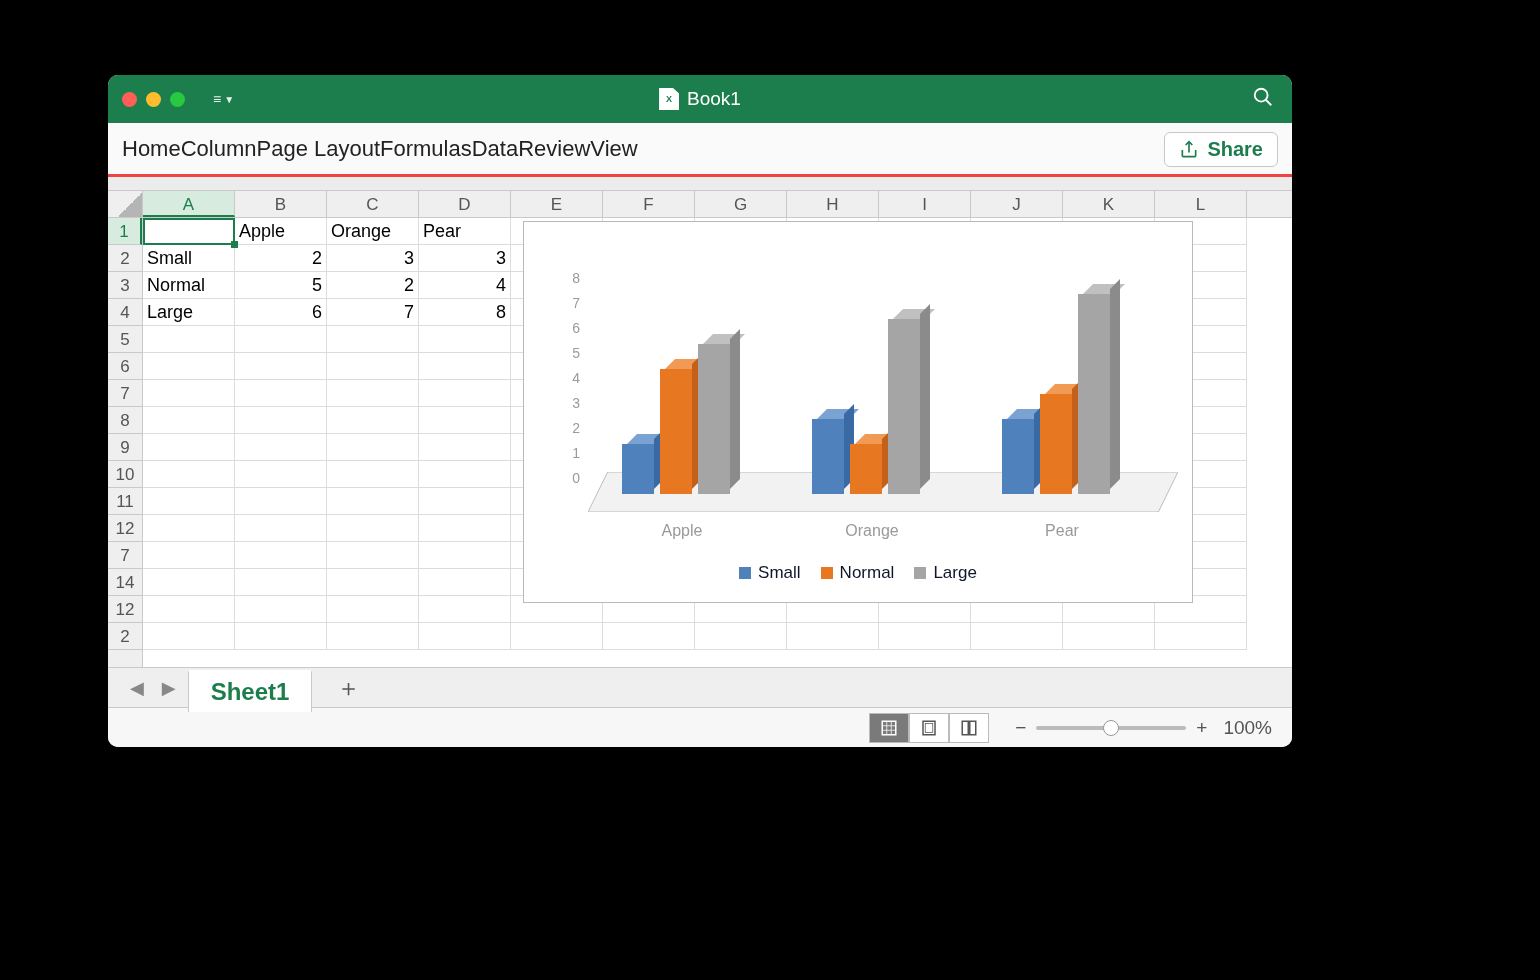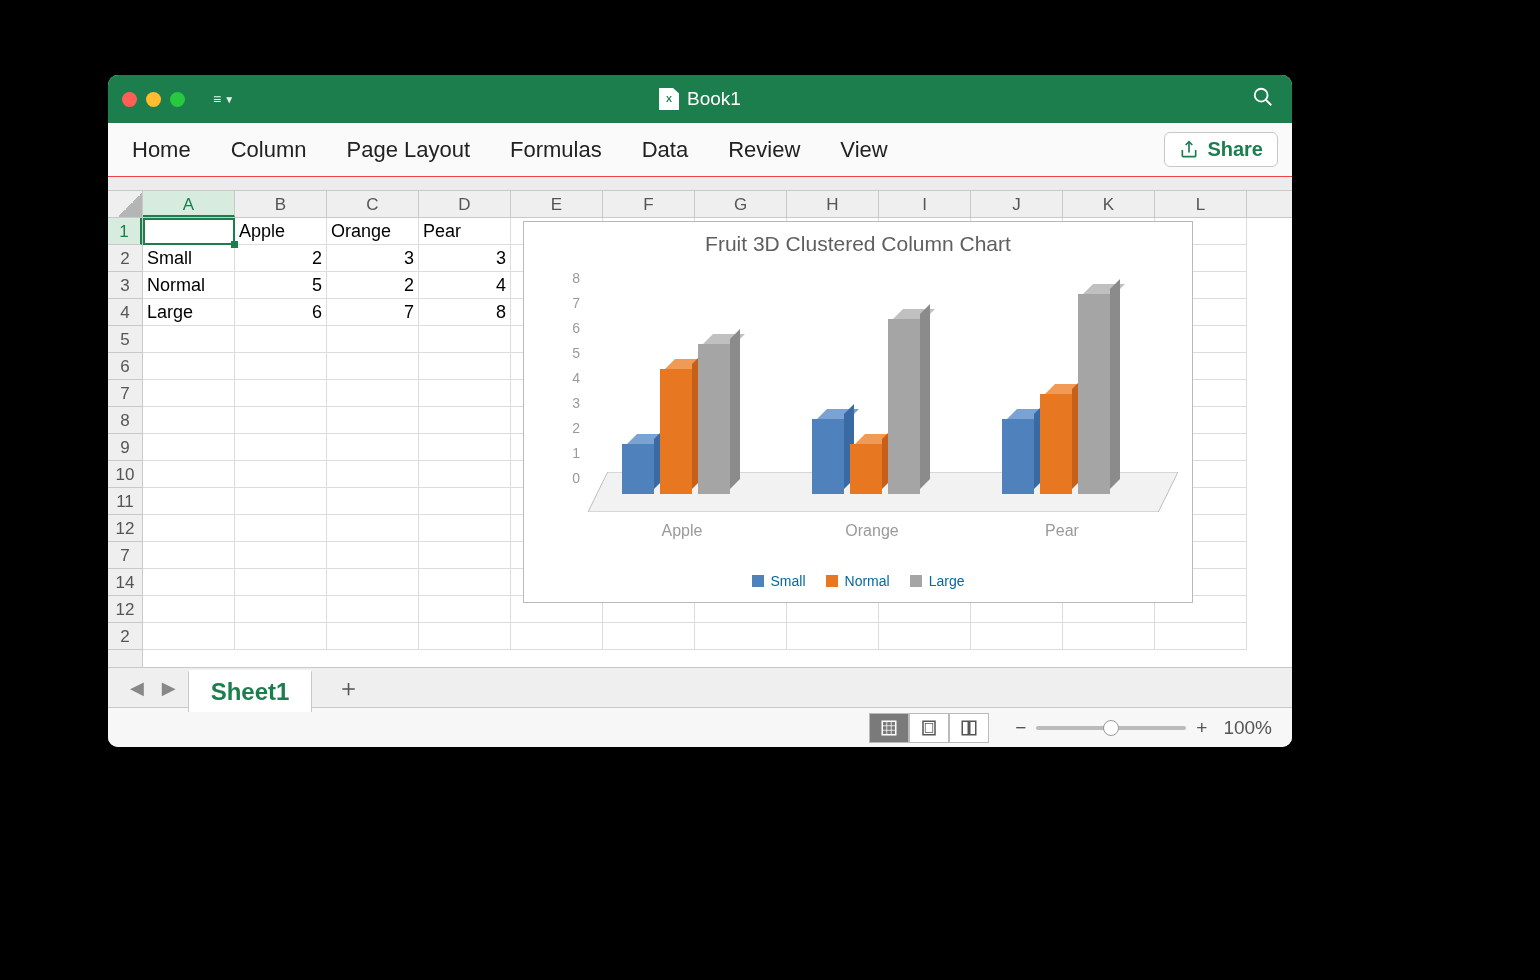--- a/index.html
+++ b/index.html
@@ -43,24 +43,23 @@
     width:20px; height:22px; background:#fff; color:#1c7d4d; font-size:9px;
     display:inline-flex; align-items:center; justify-content:center; font-weight:bold;
     clip-path: polygon(0 0, 70% 0, 100% 25%, 100% 100%, 0 100%);
   }
   .search-btn { position:absolute; right:18px; color:#fff; }
   .search-btn svg{width:22px;height:22px;stroke:#fff;}
   
   .ribbon {
     height: 54px;
     background:#fafafa;
-    border-bottom:1px solid #ef4444;
+    border-bottom:3px solid #ef4444;
     display:flex; align-items:center;
-    padding: 0 24px;
-    gap: 40px;
+    padding: 0 14px;
     font-size: 22px;
     position:relative;
   }
   .ribbon .tab { color:#222; cursor:default; }
   .share-btn {
     position:absolute; right:14px; top:9px;
     border:1px solid #c7c7c7; border-radius:6px;
     padding:5px 14px; display:flex; align-items:center; gap:8px;
     color:#1c7d4d; font-weight:600; font-size:20px; background:#fff;
   }
@@ -116,21 +115,21 @@
   .floor { position:absolute; left:26px; right:0; height:40px; bottom:-4px; }
   .floor svg{width:100%;height:100%;}
   .bar3d { position:absolute; bottom:14px; }
   .bar3d .front{position:absolute;width:100%;left:0;bottom:0;}
   .bar3d .top{position:absolute;width:100%;height:10px;top:-10px;transform:skewX(-45deg);transform-origin:bottom left; left:5px;}
   .bar3d .side{position:absolute;width:10px;right:-10px;bottom:0;transform:skewY(-45deg);transform-origin:top left; top:-5px;}
   .blue .front{background:#4f81bd;} .blue .top{background:#7aa2d2;} .blue .side{background:#3a6aa3;}
   .orange .front{background:#e87722;} .orange .top{background:#f09a56;} .orange .side{background:#c4601a;}
   .grey .front{background:#a5a5a5;} .grey .top{background:#c0c0c0;} .grey .side{background:#8b8b8b;}
   .cat-label { position:absolute; bottom:-32px; width:100px; text-align:center; color:#9a9a9a; font-size:16px;}
-  .legend { position:absolute; bottom:12px; left:0; right:0; text-align:center; font-size:14px; color:#0369a1;}
+  .legend { position:absolute; bottom:18px; left:0; right:0; text-align:center; font-size:17px; color:#0f172a;}
   .legend span{display:inline-flex;align-items:center;gap:7px;margin:0 10px;}
   .swatch{width:12px;height:12px;display:inline-block;}
   
   .sheettabs {
     height:40px; background:#efefef; border-top:1px solid #c9c9c9;
     display:flex; align-items:center; padding-left:16px; gap:6px;
   }
   .nav-arrow{color:#888;font-size:18px;padding:0 6px;}
   .sheet-tab{
     background:#fff; padding:6px 22px; font-size:24px; color:#1c7d4d; font-weight:600;
@@ -459,21 +458,20 @@
           <div class="cell"></div>
           <div class="cell"></div>
           <div class="cell"></div>
         </div>
       </div>
 
     <div class="active-outline" style="left:35px;top:27px;width:92px;height:27px;"></div>
     <div class="fill-handle" style="left:123px;top:50px;"></div>
 
     <div class="chart-obj">
-      <div class="chart-title">Fruit 3D Clustered Column Chart</div>
       <div class="plot" id="plot">
           <div class="y-tick" style="top: 200px;">0</div>
           <div class="y-tick" style="top: 175px;">1</div>
           <div class="y-tick" style="top: 150px;">2</div>
           <div class="y-tick" style="top: 125px;">3</div>
           <div class="y-tick" style="top: 100px;">4</div>
           <div class="y-tick" style="top: 75px;">5</div>
           <div class="y-tick" style="top: 50px;">6</div>
           <div class="y-tick" style="top: 25px;">7</div>
           <div class="y-tick" style="top: 0px;">8</div>

